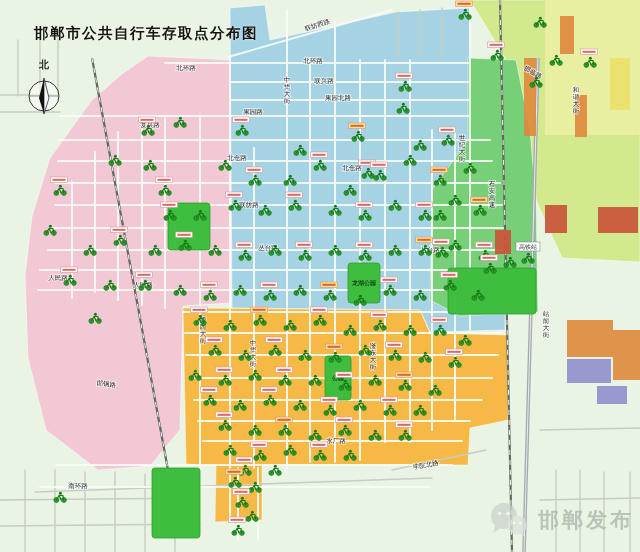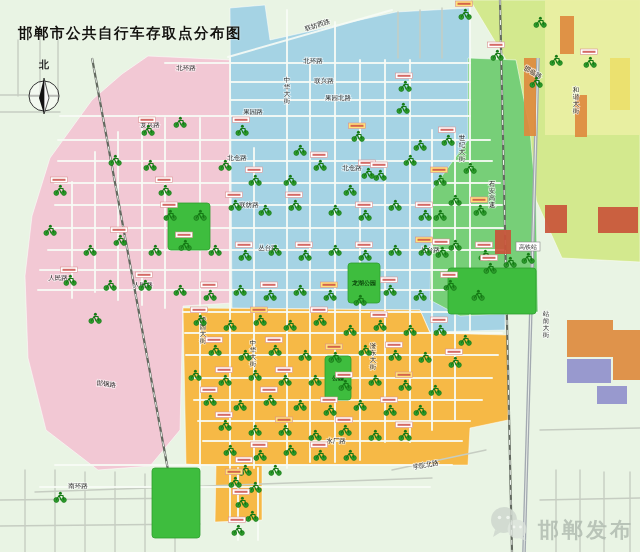--- a/index.html
+++ b/index.html
@@ -4,29 +4,29 @@
 <style>
   html,body{margin:0;padding:0;}
   body{
     width:640px;height:552px;position:relative;overflow:hidden;
     background:#e9f4e4;
     font-family:"DejaVu Sans","Liberation Sans",sans-serif;
   }
   #stage{position:absolute;inset:0;width:640px;height:552px;}
   #map{position:absolute;left:0;top:0;}
   #title{
-    position:absolute;left:18px;top:24px;width:300px;
+    position:absolute;left:34px;top:24px;width:300px;
     font-size:14.5px;font-weight:bold;color:#14140f;letter-spacing:1.5px;
     text-shadow:0 0 2px rgba(255,255,255,.8);
   }
   #compass{position:absolute;left:24px;top:58px;width:40px;height:62px;text-align:center;}
   #compass .n{font-size:10px;color:#222;font-weight:bold;}
   #watermark{
     position:absolute;left:488px;top:496px;width:150px;height:48px;
-    display:flex;align-items:flex-end;gap:8px;opacity:.8;
+    display:flex;align-items:center;gap:8px;opacity:.8;
   }
   #watermark .wm-text{
     font-size:21px;font-weight:bold;color:#aeb9ae;letter-spacing:3px;
   }
   svg text{user-select:none;}
 </style>
 </head>
 <body>
 
 <div id="stage">

